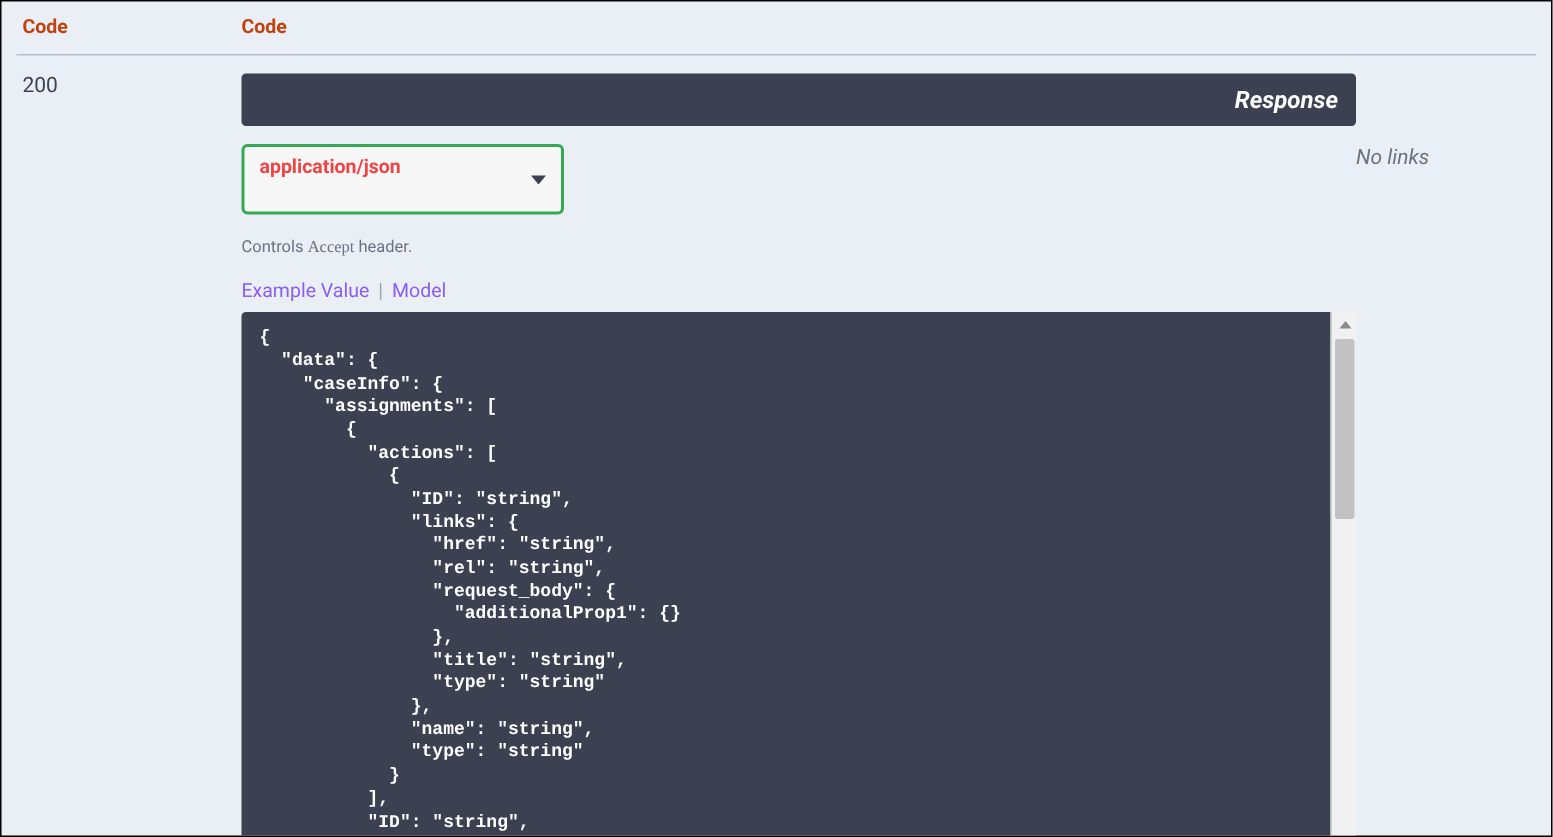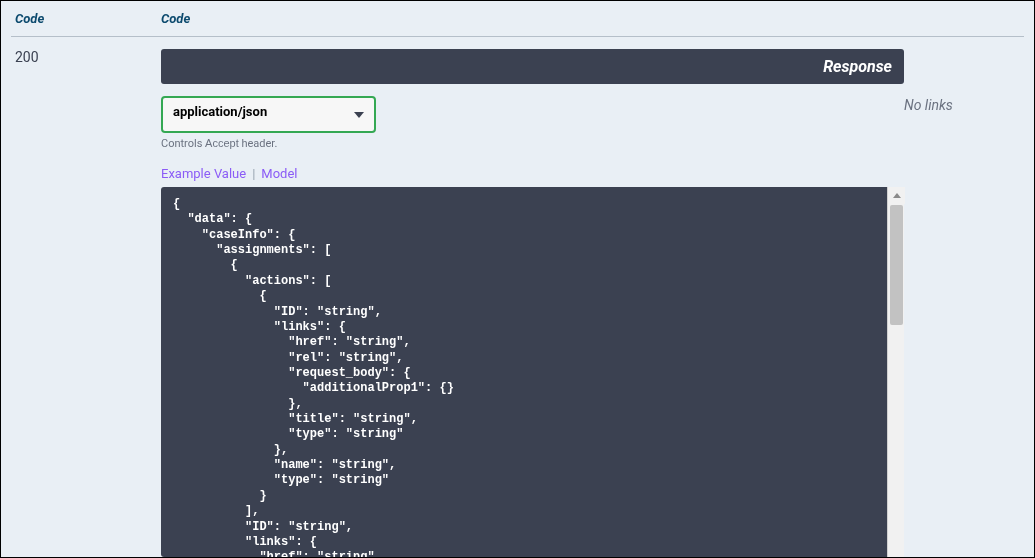--- a/index.html
+++ b/index.html
@@ -25,22 +25,21 @@
   }
   .col-desc {
     flex: 1;
   }
   .col-links {
     width: 120px;
   }
   .header-label {
     font-size: 13px;
     font-weight: 700;
-    color: #0c4a6e;
-    font-style: italic;
+    color: #c2410c;
   }
   .table-row {
     display: flex;
     padding-top: 12px;
   }
   .code-value {
     font-size: 14px;
     color: #3b4151;
     padding-left: 4px;
   }
@@ -60,45 +59,45 @@
     border-radius: 3px;
     margin-bottom: 12px;
     text-align: right;
   }
   .content-type-select {
     position: relative;
     width: 215px;
     border: 2px solid #34a853;
     border-radius: 4px;
     background: #f7f7f7;
-    padding: 6px 28px 12px 10px;
+    padding: 6px 28px 22px 10px;
     font-size: 13px;
     font-weight: 700;
-    color: #000000;
+    color: #ef4444;
     cursor: pointer;
-    margin-bottom: 4px;
+    margin-bottom: 15px;
   }
   .chevron {
     position: absolute;
     right: 10px;
     top: 50%;
     transform: translateY(-50%);
     width: 0;
     height: 0;
     border-left: 5px solid transparent;
     border-right: 5px solid transparent;
     border-top: 6px solid #3b4151;
   }
   .accept-hint {
     font-size: 11px;
     color: #6b7280;
     margin-bottom: 16px;
   }
   .accept-hint .code-text {
-    font-family: Liberation Sans, sans-serif;
+    font-family: Liberation Serif, serif;
   }
   .tabs {
     display: flex;
     align-items: center;
     gap: 6px;
     margin-bottom: 6px;
   }
   .tab {
     font-size: 13px;
     color: #8b5cf6;

